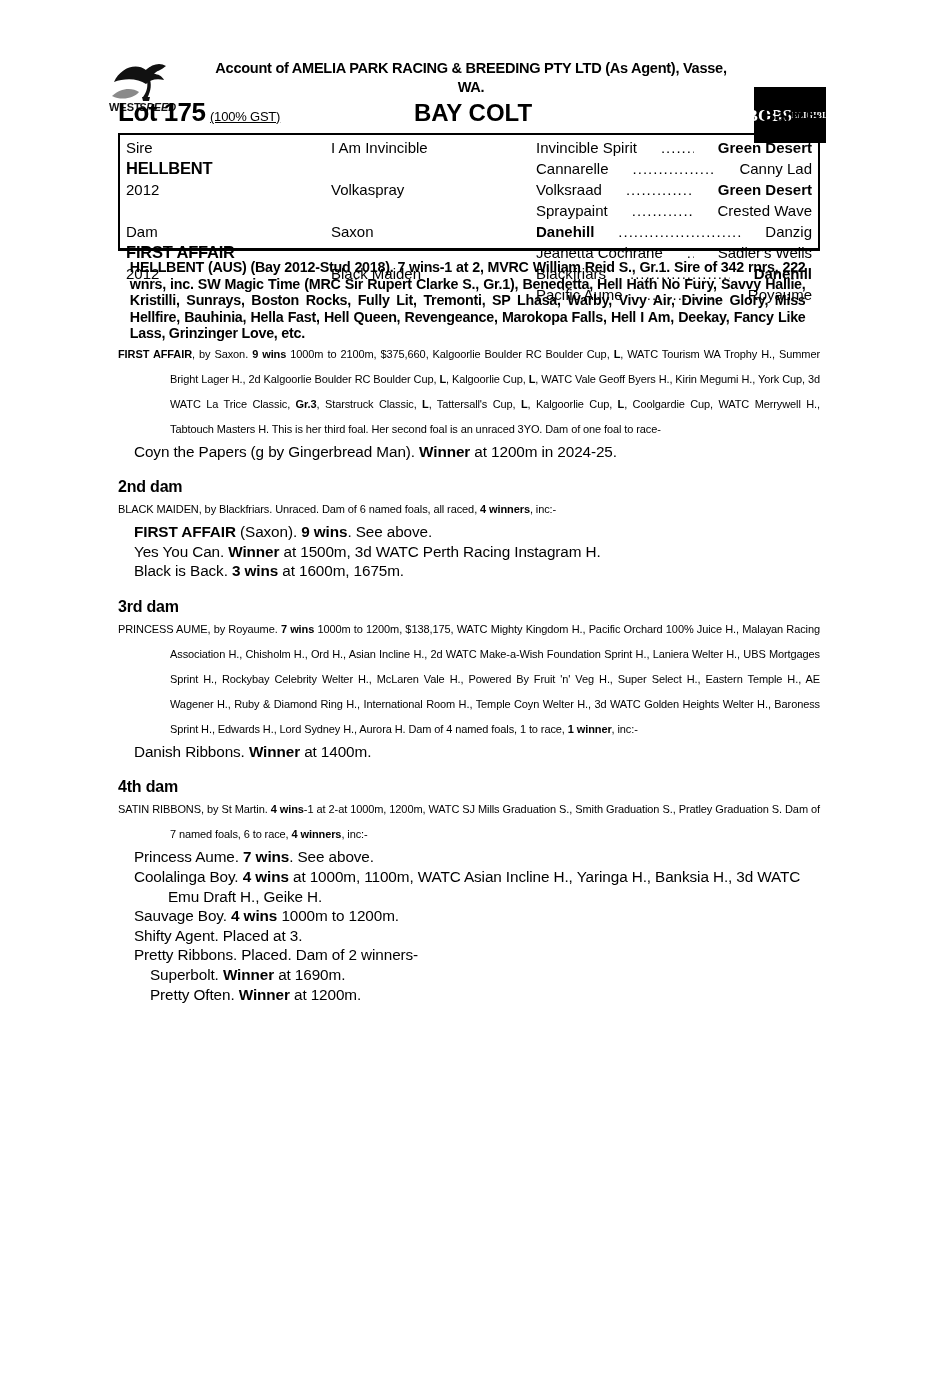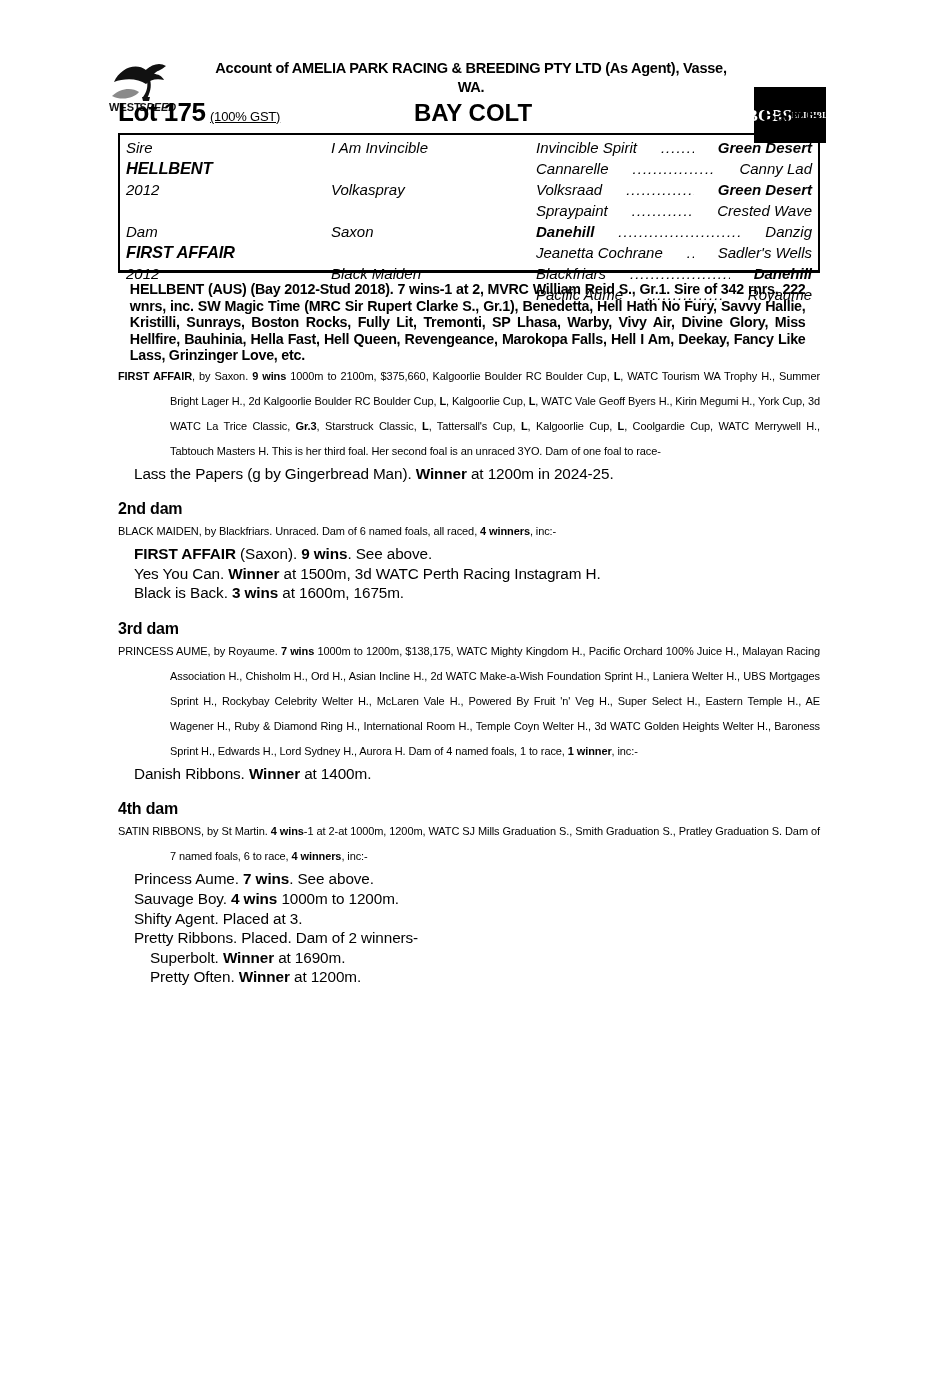--- a/index.html
+++ b/index.html
@@ -143,24 +143,23 @@
     vertical-align: -3px;
     margin: 0 1px;
   }
   .brand-glyph svg { display: block; }
 
   
   .ped-table {
     margin-top: 5px;
     border: 2px solid #000;
     border-bottom-width: 3px;
-    height: 140px;
+    height: 118px;
     position: relative;
     box-sizing: border-box;
-    font-style: italic;
   }
   .ped-grid {
     position: relative;
     width: 100%;
     height: 100%;
     padding: 3px 6px 0 6px;
     box-sizing: border-box;
   }
   .ped-row {
     position: absolute;
@@ -380,32 +379,33 @@
         </span>
       </div>
 
     </div>
   </div>
 
   <div class="sire-blurb">HELLBENT (AUS) (Bay 2012-Stud 2018). 7 wins-1 at 2, MVRC William Reid S., Gr.1. Sire of 342 rnrs, 222 wnrs, inc. SW Magic Time (MRC Sir Rupert Clarke S., Gr.1), Benedetta, Hell Hath No Fury, Savvy Hallie, Kristilli, Sunrays, Boston Rocks, Fully Lit, Tremonti, SP Lhasa, Warby, Vivy Air, Divine Glory, Miss Hellfire, Bauhinia, Hella Fast, Hell Queen, Revengeance, Marokopa Falls, Hell I Am, Deekay, Fancy Like Lass, Grinzinger Love, etc.</div>
 
   <div id="dam-sections">
       <div class="dam-para"><span class="b">FIRST  AFFAIR</span><span class="">, by Saxon. </span><span class="b">9  wins</span><span class=""> 1000m to 2100m, $375,660, Kalgoorlie Boulder RC Boulder Cup, </span><span class="b">L</span><span class="">, WATC Tourism WA Trophy H., Summer Bright Lager H., 2d Kalgoorlie Boulder RC Boulder Cup, </span><span class="b">L</span><span class="">, Kalgoorlie Cup, </span><span class="b">L</span><span class="">, WATC Vale Geoff Byers H., Kirin Megumi H., York Cup, 3d WATC La Trice Classic, </span><span class="b">Gr.3</span><span class="">, Starstruck Classic, </span><span class="b">L</span><span class="">, Tattersall's Cup, </span><span class="b">L</span><span class="">, Kalgoorlie Cup, </span><span class="b">L</span><span class="">, Coolgardie Cup, WATC Merrywell H., Tabtouch Masters H. This is her third foal. Her second foal is an unraced 3YO. Dam of one foal to race-</span></div>
-      <div class="prog flat"><span class="">Lass the Papers (g by Gingerbread Man). </span><span class="b">Winner</span><span class=""> at 1200m in 2024-25.</span></div>
+      <div class="prog flat"><span class="">Coyn the Papers (g by Gingerbread Man). </span><span class="b">Winner</span><span class=""> at 1200m in 2024-25.</span></div>
       <div class="dam-head">2nd dam</div>
       <div class="dam-para"><span class="">BLACK MAIDEN, by Blackfriars. Unraced. Dam of 6 named foals, all raced, </span><span class="b">4 winners</span><span class="">, inc:-</span></div>
       <div class="prog flat"><span class="b">FIRST AFFAIR</span><span class=""> (Saxon). </span><span class="b">9 wins</span><span class="">. See above.</span></div>
       <div class="prog flat"><span class="">Yes You Can. </span><span class="b">Winner</span><span class=""> at 1500m, 3d WATC Perth Racing Instagram H.</span></div>
       <div class="prog flat"><span class="">Black is Back. </span><span class="b">3 wins</span><span class=""> at 1600m, 1675m.</span></div>
       <div class="dam-head">3rd dam</div>
       <div class="dam-para"><span class="">PRINCESS AUME, by Royaume. </span><span class="b">7  wins</span><span class=""> 1000m to 1200m, $138,175, WATC Mighty Kingdom H., Pacific Orchard 100% Juice H., Malayan Racing Association H., Chisholm H., Ord H., Asian Incline H., 2d WATC Make-a-Wish Foundation Sprint H., Laniera Welter H., UBS Mortgages Sprint H., Rockybay Celebrity Welter H., McLaren Vale H., Powered By Fruit 'n' Veg H., Super Select H., Eastern Temple H., AE Wagener H., Ruby &amp; Diamond Ring H., International Room H., Temple Coyn Welter H., 3d WATC Golden Heights Welter H., Baroness Sprint H., Edwards H., Lord Sydney H., Aurora H. Dam of 4 named foals, 1 to race, </span><span class="b">1 winner</span><span class="">, inc:-</span></div>
       <div class="prog flat"><span class="">Danish Ribbons. </span><span class="b">Winner</span><span class=""> at 1400m.</span></div>
       <div class="dam-head">4th dam</div>
       <div class="dam-para"><span class="">SATIN RIBBONS, by St Martin. </span><span class="b">4 wins</span><span class="">-1 at 2-at 1000m, 1200m, WATC SJ Mills Graduation S., Smith Graduation S., Pratley Graduation S. Dam of 7 named foals, 6 to race, </span><span class="b">4 winners</span><span class="">, inc:-</span></div>
       <div class="prog flat"><span class="">Princess Aume. </span><span class="b">7 wins</span><span class="">. See above.</span></div>
+      <div class="prog"><span class="">Coolalinga Boy. </span><span class="b">4 wins</span><span class=""> at 1000m, 1100m, WATC Asian Incline H., Yaringa H., Banksia H., 3d WATC Emu Draft H., Geike H.</span></div>
       <div class="prog flat"><span class="">Sauvage Boy. </span><span class="b">4 wins</span><span class=""> 1000m to 1200m.</span></div>
       <div class="prog flat"><span class="">Shifty Agent. Placed at 3.</span></div>
       <div class="prog flat"><span class="">Pretty Ribbons. Placed. Dam of 2 winners-</span></div>
       <div class="prog lvl2"><span class="">Superbolt. </span><span class="b">Winner</span><span class=""> at 1690m.</span></div>
       <div class="prog lvl2"><span class="">Pretty Often. </span><span class="b">Winner</span><span class=""> at 1200m.</span></div>
     </div>
 
 </div>
 
 </body></html>

